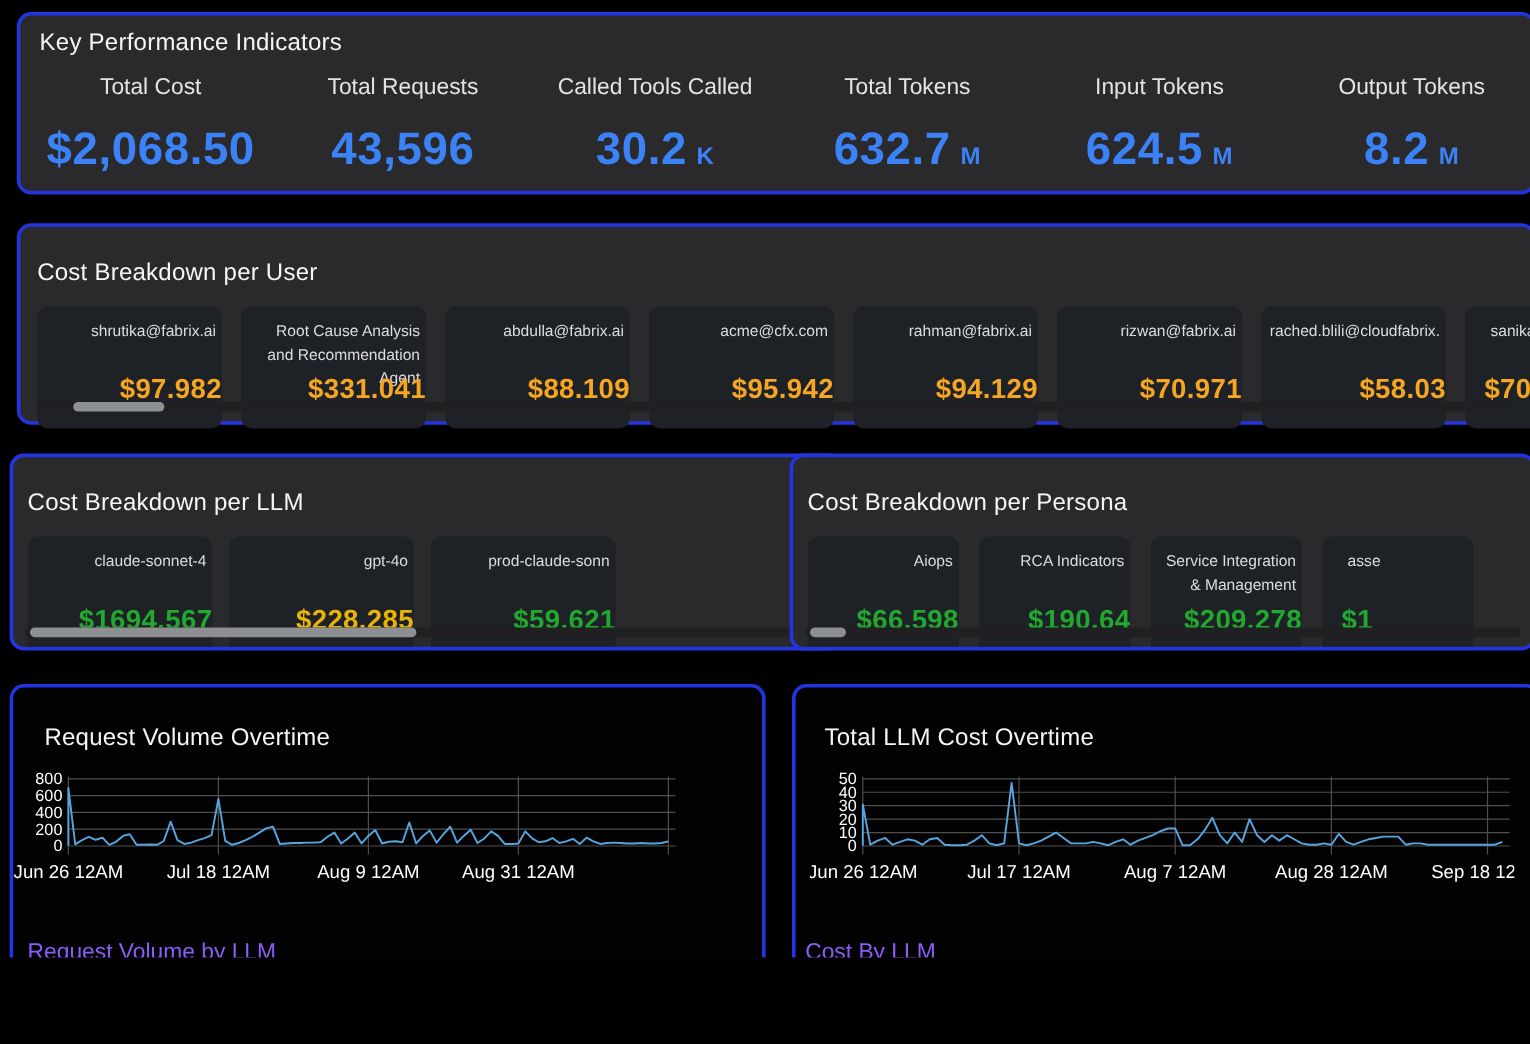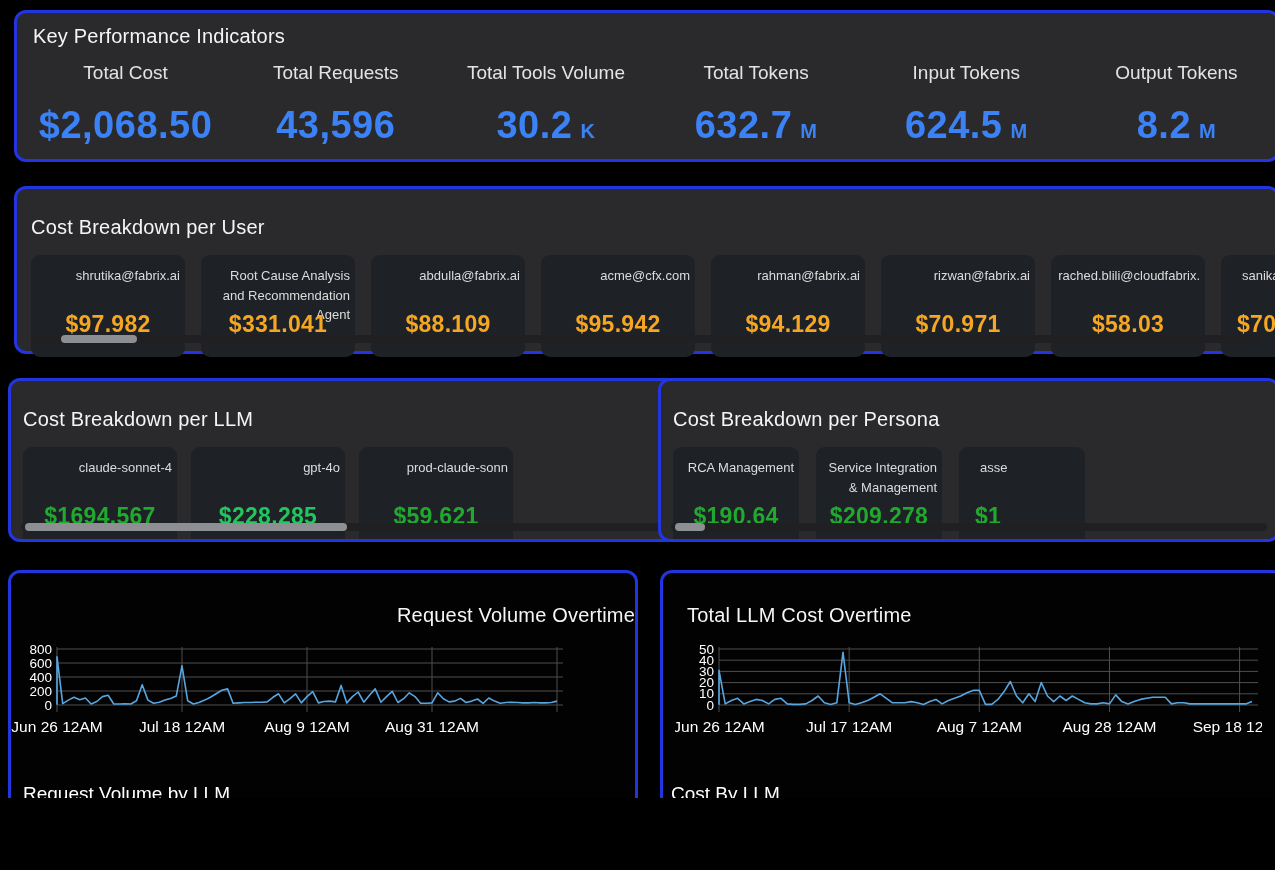--- a/index.html
+++ b/index.html
@@ -28,65 +28,65 @@
   #llm-panel{left:8px;top:378px;width:694px;height:164px;padding:10px 0 0 12px;overflow:hidden;}
   #persona-panel{left:658px;top:378px;width:622px;height:164px;padding:10px 0 0 12px;overflow:hidden;}
 
   .cards{display:flex;margin-top:12px;}
   .card{position:relative;flex:0 0 auto;height:102px;border-radius:9px;background:#1e2126;}
   .cards.w154 .card{width:154px;margin-right:16px;}
   #llm-cards .card{margin-right:14px;}
   .cards.w126 .card{width:126px;margin-right:17px;}
   .card-label{position:absolute;top:11px;left:5px;right:5px;text-align:right;
               color:#dcdcdc;font-size:13px;line-height:1.5;}
-  .card-value{position:absolute;top:56px;left:0;right:0;text-align:center;
+  .card-value{position:absolute;top:56px;left:0;right:0;text-align:right;
               font-size:23px;font-weight:700;letter-spacing:.3px;}
   .cards.clip-last .card:last-child .card-label,
   .cards.clip-last .card:last-child .card-value{text-align:left;padding-left:16px;}
 
   
   .hscroll{position:absolute;left:14px;right:18px;bottom:8px;height:8px;border-radius:4px;
            background:#202023;}
   .hscroll .thumb{position:absolute;top:0;height:8px;border-radius:4px;background:#8e8f93;}
   #user-panel .thumb{left:30px;width:76px;}
   #llm-panel .hscroll{left:10px;right:10px;}
   #llm-panel .thumb{left:4px;width:322px;}
   #persona-panel .hscroll{left:10px;right:10px;}
   #persona-panel .thumb{left:4px;width:30px;}
 
   
   #left-chart-panel{left:8px;top:570px;width:630px;height:320px;padding:14px 0 0 0;}
   #right-chart-panel{left:660px;top:570px;width:624px;height:320px;padding:14px 0 0 0;}
-  #left-chart-panel .panel-title{margin-left:26px;text-align:right;}
+  #left-chart-panel .panel-title{margin-left:26px;}
   #right-chart-panel .panel-title{margin-left:24px;}
   .chart-wrap{margin-top:12px;}
   #left-chart-panel .chart-wrap{}
   #right-chart-panel .chart-wrap{margin-left:12px;}
-  .section-title{position:absolute;top:194px;color:#ffffff;font-size:19px;font-weight:400;}
+  .section-title{position:absolute;top:194px;color:#8b5cf6;font-size:19px;font-weight:400;}
   #left-chart-panel .section-title{left:12px;}
   #right-chart-panel .section-title{left:8px;}
 </style>
 </head>
 <body>
 
 <div class="viewport">
 
   <section class="panel" id="kpi-panel">
     <h2 class="panel-title">Key Performance Indicators</h2>
     <div class="kpi-row">
       <div class="kpi">
         <div class="kpi-label">Total Cost</div>
         <div class="kpi-value"><span>$2,068.50</span></div>
       </div>
       <div class="kpi">
         <div class="kpi-label">Total Requests</div>
         <div class="kpi-value"><span>43,596</span></div>
       </div>
       <div class="kpi">
-        <div class="kpi-label">Total Tools Volume</div>
+        <div class="kpi-label">Called Tools Called</div>
         <div class="kpi-value"><span>30.2</span><span class="kpi-suffix">K</span></div>
       </div>
       <div class="kpi">
         <div class="kpi-label">Total Tokens</div>
         <div class="kpi-value"><span>632.7</span><span class="kpi-suffix">M</span></div>
       </div>
       <div class="kpi">
         <div class="kpi-label">Input Tokens</div>
         <div class="kpi-value"><span>624.5</span><span class="kpi-suffix">M</span></div>
       </div>
@@ -140,37 +140,41 @@
 
   <section class="panel" id="llm-panel">
     <h2 class="panel-title">Cost Breakdown per LLM</h2>
     <div class="cards w154" id="llm-cards">
         <div class="card">
           <div class="card-label">claude-sonnet-4</div>
           <div class="card-value" style="color: rgb(33, 168, 46);">$1694.567</div>
         </div>
         <div class="card">
           <div class="card-label">gpt-4o</div>
-          <div class="card-value" style="color: #22c55e; text-decoration: underline;">$228.285</div>
+          <div class="card-value" style="color: #eab308; text-decoration: underline;">$228.285</div>
         </div>
         <div class="card">
           <div class="card-label">prod-claude-sonn</div>
           <div class="card-value" style="color: rgb(33, 168, 46);">$59.621</div>
         </div>
       </div>
     <div class="hscroll">
       <div class="thumb"></div>
     </div>
   </section>
 
   <section class="panel" id="persona-panel">
     <h2 class="panel-title">Cost Breakdown per Persona</h2>
     <div class="cards w126 clip-last" id="persona-cards">
         <div class="card">
-          <div class="card-label">RCA Management</div>
+          <div class="card-label">Aiops</div>
+          <div class="card-value" style="color: rgb(33, 168, 46);">$66.598</div>
+        </div>
+        <div class="card">
+          <div class="card-label">RCA Indicators</div>
           <div class="card-value" style="color: rgb(33, 168, 46);">$190.64</div>
         </div>
         <div class="card">
           <div class="card-label">Service Integration &amp; Management</div>
           <div class="card-value" style="color: rgb(33, 168, 46);">$209.278</div>
         </div>
         <div class="card">
           <div class="card-label">asse</div>
           <div class="card-value" style="color: rgb(33, 168, 46);">$1</div>
         </div>

